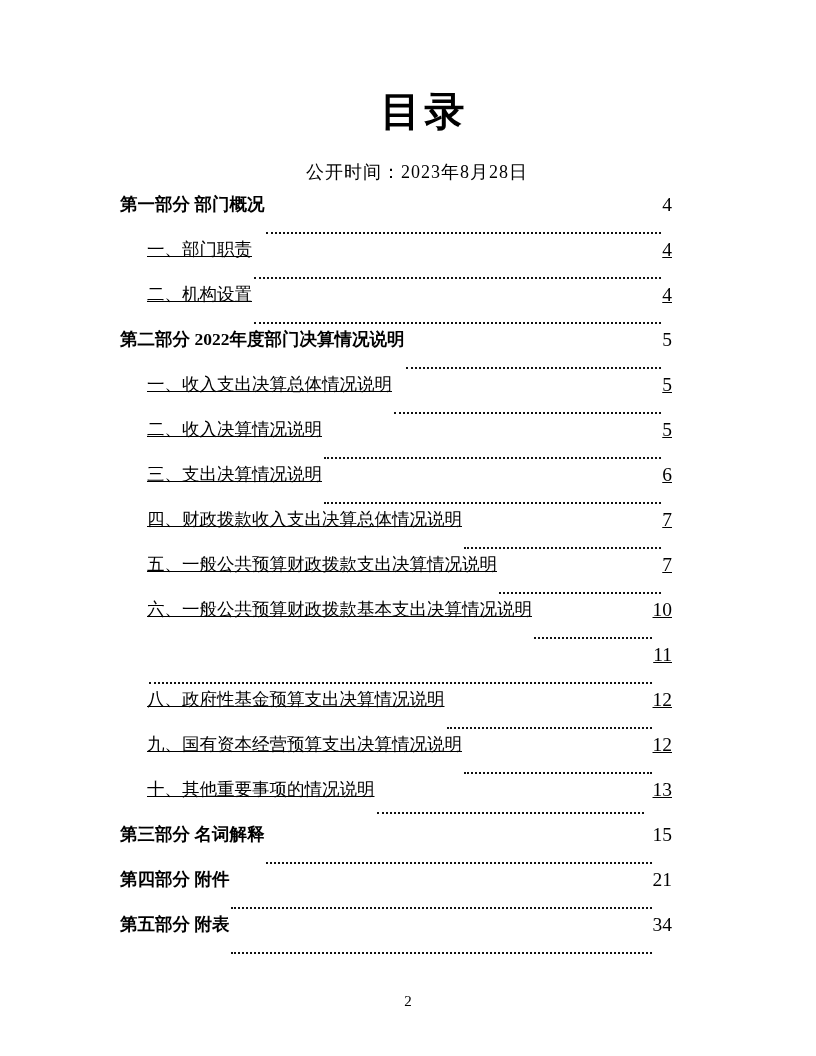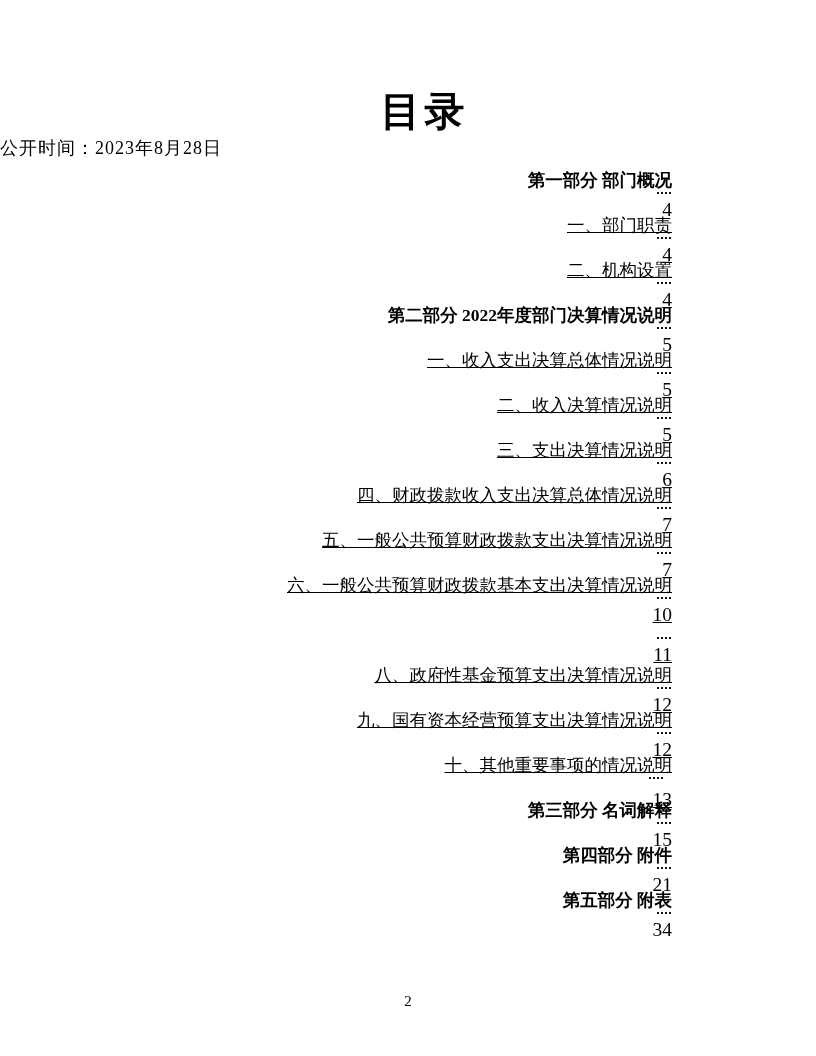--- a/index.html
+++ b/index.html
@@ -16,34 +16,36 @@
   .doc-title {
     margin-top: 88px;
     text-align: center;
     font-size: 40px;
     font-weight: bold;
     letter-spacing: 4px;
     line-height: 1.2;
     margin-left: 33px;
   }
   .publish-line {
+    margin-top: 24px;
+    text-align: center;
     font-size: 18px;
     letter-spacing: 1px;
+    padding-left: 18px;
   }
   .toc {
     margin: 10px 144px 0 120px;
   }
   .toc-row {
     display: flex;
-    align-items: flex-end;
+    align-items: flex-start;
     height: 45px;
     font-size: 17.5px;
     line-height: 1.25;
     white-space: nowrap;
-    flex-direction: column;
   }
   .toc-row.lvl0 { font-weight: bold; }
   .toc-row.lvl1 { padding-left: 27px; text-decoration: underline; }
   .toc-label { flex: 0 0 auto; }
   .leader {
     flex: 1 1 auto;
     min-width: 14px;
     border-bottom: 2.4px dotted #111111;
     margin: 0 1px 5px 2px;
     align-self: flex-end;

